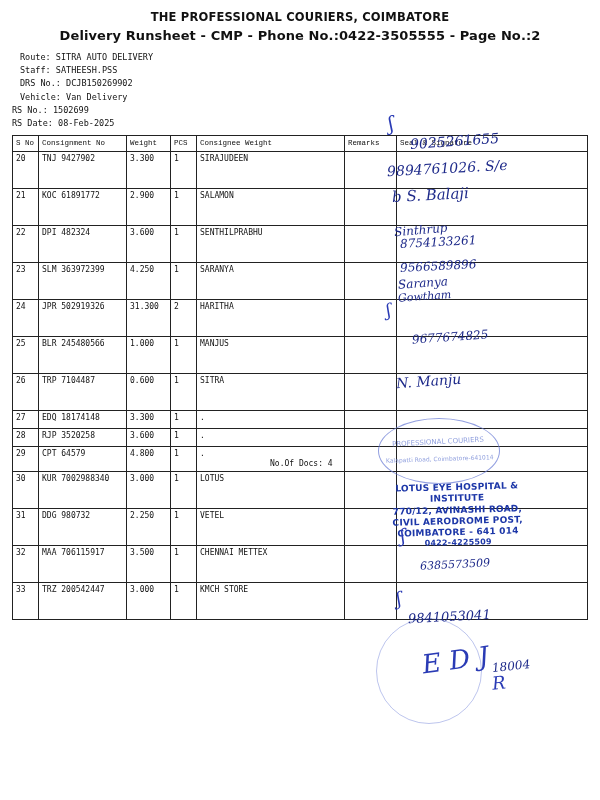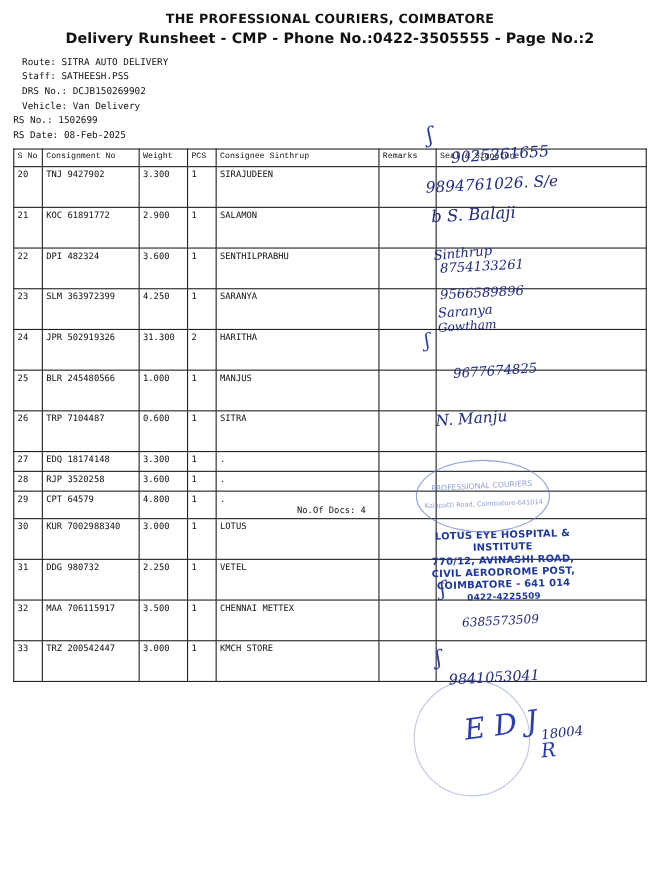--- a/index.html
+++ b/index.html
@@ -175,21 +175,21 @@
       <col class="c-cons">
         <col class="c-rem">
         <col class="c-sign">
     </colgroup>
     <thead>
       <tr>
         <th>S No</th>
         <th>Consignment No</th>
         <th>Weight</th>
         <th>PCS</th>
-        <th>Consignee Sinthrup</th>
+        <th>Consignee Weight</th>
         <th>Remarks</th>
         <th>Seal &amp; Signature</th>
       </tr>
     </thead>
     <tbody id="rows-body">
         <tr class="tall">
           <td class="r-sno">20</td>
           <td class="r-con">TNJ 9427902</td>
           <td class="r-wt num">3.300</td>
           <td class="r-pcs num">1</td>

